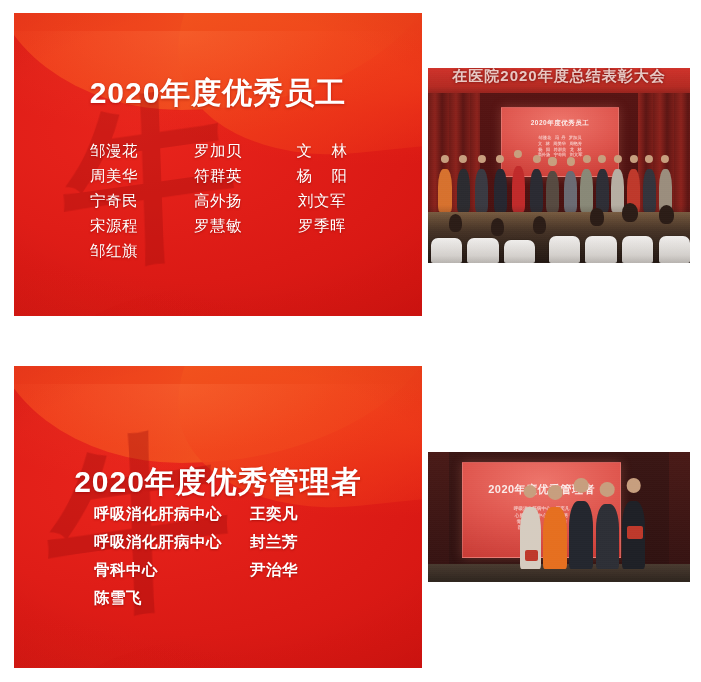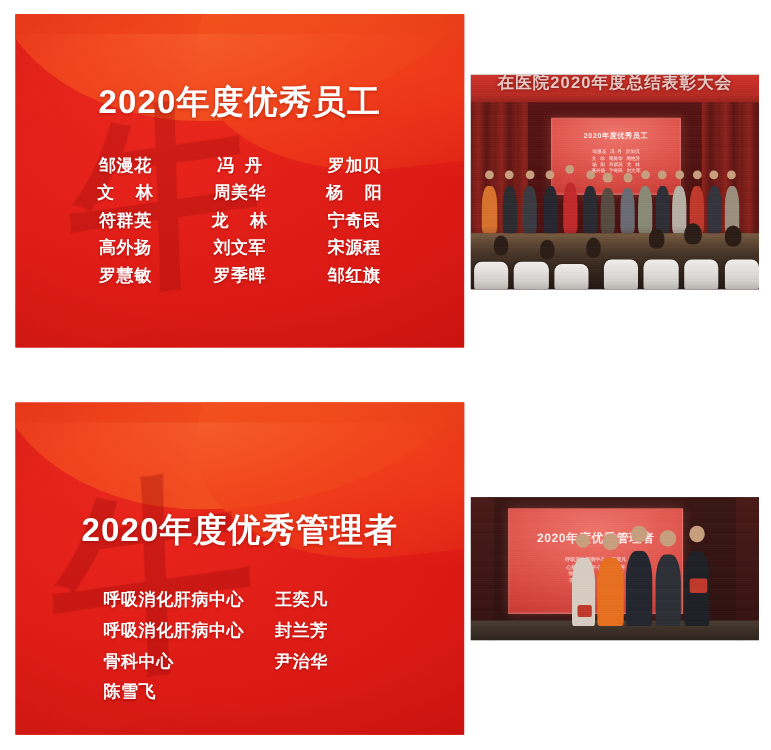--- a/index.html
+++ b/index.html
@@ -127,33 +127,32 @@
     margin-top: 26px;
     display: grid;
     grid-template-columns: 104px 104px 104px;
     column-gap: 0px;
     row-gap: 4px;
     justify-content: center;
   }
   .name-cell {
     color: #ffffff;
     font-size: 15.5px;
-    font-weight: 700;
+    font-weight: 400;
     text-align: center;
     letter-spacing: .5px;
     text-shadow: 0 1px 2px rgba(120,0,0,.5);
     height: 21px;
     line-height: 21px;
     white-space: pre;
   }
   .name-cell.empty { visibility: hidden; }
 
   
   .mgr-list {
-    margin-top: 32px;
     display: grid;
     grid-template-columns: 150px 92px;
     row-gap: 6px;
     column-gap: 6px;
   }
   .mgr-dept, .mgr-person {
     color: #ffffff;
     font-size: 15.5px;
     font-weight: 700;
     letter-spacing: .5px;
@@ -292,29 +291,27 @@
   <div class="wave-soft"></div>
   <div class="wave-bottom"></div>
   <div class="wave-bottom2"></div>
   <div class="watermark">牛</div>
   <div class="vignette"></div>
 
   <div class="slide-content">
     <div class="slide-title">2020年度优秀员工</div>
     <div class="names-grid">
       <div class="name-cell">邹漫花</div>
-      <div class="name-cell">冯  丹</div>
       <div class="name-cell">罗加贝</div>
 
       <div class="name-cell">文    林</div>
       <div class="name-cell">周美华</div>
 
+      <div class="name-cell">符群英</div>
       <div class="name-cell">杨    阳</div>
-      <div class="name-cell">符群英</div>
-      <div class="name-cell">龙    林</div>
 
       <div class="name-cell">宁奇民</div>
       <div class="name-cell">高外扬</div>
       <div class="name-cell">刘文军</div>
 
       <div class="name-cell">宋源程</div>
       <div class="name-cell">罗慧敏</div>
 
       <div class="name-cell">罗季晖</div>
       <div class="name-cell">邹红旗</div>

